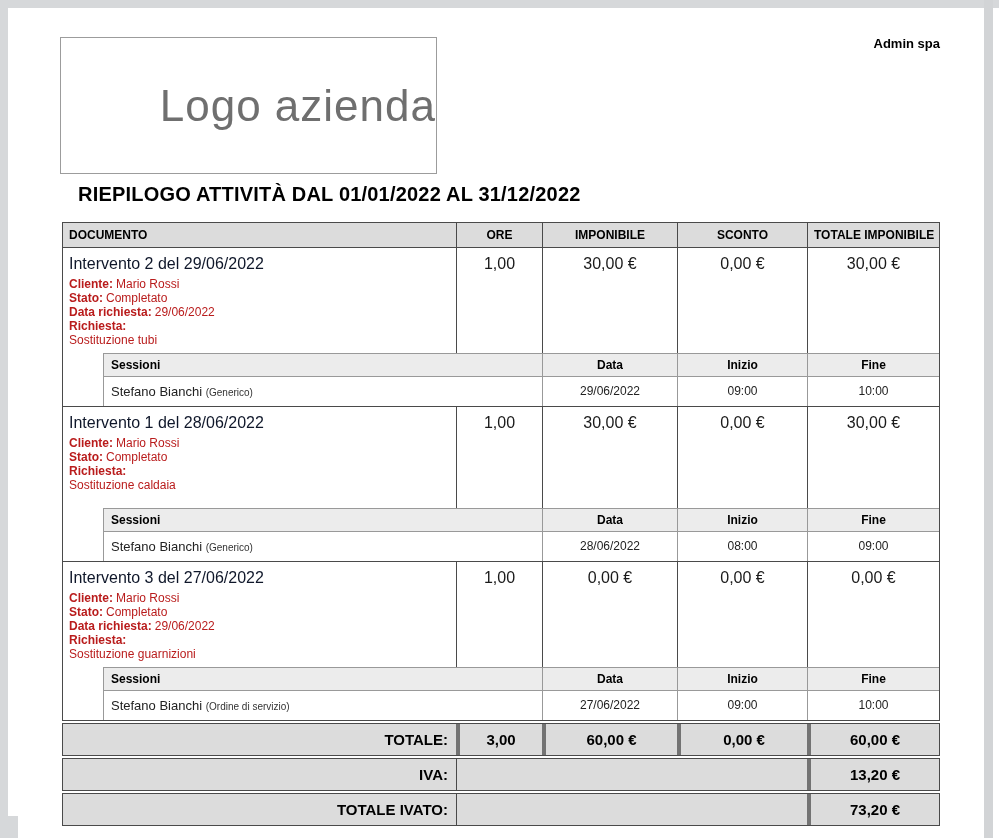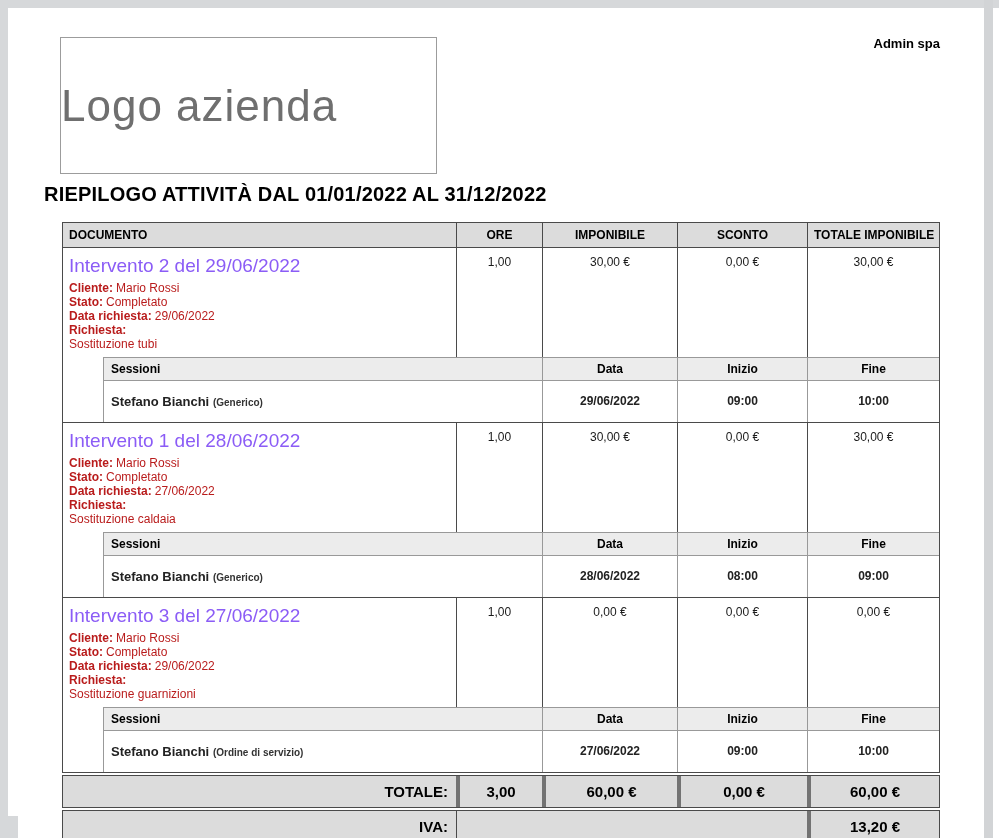--- a/index.html
+++ b/index.html
@@ -8,52 +8,52 @@
 
   
   .strip { position:absolute; background:#d6d8da; }
   .strip.top { left:0; top:0; width:999px; height:8px; }
   .strip.left { left:0; top:0; width:8px; height:838px; }
   .strip.right { left:984px; top:0; width:9px; height:838px; background:#d2d4d6; }
   .strip.notch { left:0; top:816px; width:18px; height:22px; }
 
   .admin { position:absolute; top:36px; right:59px; font-size:13px; font-weight:bold; }
 
-  .logo-box { position:absolute; left:60px; top:37px; width:377px; height:137px; border:1px solid #9c9c9c; display:flex; align-items:center; justify-content:flex-start; }
+  .logo-box { position:absolute; left:60px; top:37px; width:377px; height:137px; border:1px solid #9c9c9c; display:flex; align-items:center; justify-content:flex-end; }
   .logo-text { font-size:44px; color:#6f6f6f; letter-spacing:1px; }
 
-  .title { position:absolute; left:44px; top:183px; font-size:20px; font-weight:bold; letter-spacing:0.2px; }
+  .title { position:absolute; left:78px; top:183px; font-size:20px; font-weight:bold; letter-spacing:0.2px; }
 
   .report { position:absolute; left:62px; top:222px; width:836px; }
 
   .sec { width:878px; border:1px solid #4a4a4a; background:#fff; }
   .sec + .sec { margin-top:-1px; }
 
   
   .grid-main { display:grid; grid-template-columns:393px 86px 135px 130px 132px; }
   .grid-sess { display:grid; grid-template-columns:41px 438px 135px 130px 132px; border-top:none; }
   .grid-iva  { display:grid; grid-template-columns:393px 351px 132px; }
 
   .hdr { background:#dcdcdc; }
   .hcell { font-size:12px; font-weight:bold; padding:5px 6px; white-space:nowrap; }
   .hcell.c { text-align:center; }
   .hcell + .hcell { border-left:1px solid #4a4a4a; }
 
   .doc-cell { padding:5px 6px 6px 6px; min-height:101px; }
-  .doc-title { font-size:19px; color:#8b5cf6; margin:2px 0 4px 0; }
+  .doc-title { font-size:16px; color:#0f172a; margin:2px 0 4px 0; }
   .detail { font-size:12px; line-height:14px; color:#b91c1c; }
   .dl { font-weight:bold; margin-right:3px; }
-  .val { font-size:12px; text-align:center; padding-top:7px; border-left:1px solid #4a4a4a; color:#1a1a1a; }
+  .val { font-size:16px; text-align:center; padding-top:7px; border-left:1px solid #4a4a4a; color:#1a1a1a; }
 
   .sess { border-top:none; }
   .indent { grid-row:1/3; border-right:1px solid #999; background:#fff; }
   .shdr { background:#ececec; border-top:1px solid #999; border-bottom:1px solid #999; font-size:12px; font-weight:bold; padding:4px 7px; }
   .shdr.c { text-align:center; }
   .bl { border-left:1px solid #999; }
-  .srow { font-size:12px; padding:13px 7px; color:#222;font-weight:bold; }
+  .srow { font-size:12px; padding:7px 7px; color:#222; }
   .srow.c { text-align:center; }
   .sname { font-size:13px; }
   .stype { font-size:10px; color:#333; }
 
   .foot { background:#dcdcdc; }
   .foot.gap { margin-top:2px; }
   .fcell { font-size:15px; font-weight:bold; padding:7px 6px; }
   .flabel { text-align:right; padding-right:8px; }
   .fval { text-align:center; border-left:4px solid #737373; }
   .fempty { border-left:1px solid #4a4a4a; }
@@ -109,21 +109,20 @@
       <div class="srow c bl">29/06/2022</div>
       <div class="srow c bl">09:00</div>
       <div class="srow c bl">10:00</div>
     </div>
 
     <div class="sec grid-main">
       <div class="doc-cell">
         <div class="doc-title">Intervento 1 del 28/06/2022</div>
         <div class="detail"><span class="dl">Cliente:</span><span>Mario Rossi</span></div>
         <div class="detail"><span class="dl">Stato:</span><span>Completato</span></div>
-        <div class="detail"><span class="dl">Data richiesta:</span><span>27/06/2022</span></div>
         <div class="detail"><span class="dl">Richiesta:</span></div>
         <div class="detail">Sostituzione caldaia</div>
       </div>
       <div class="val">1,00</div>
       <div class="val">30,00 €</div>
       <div class="val">0,00 €</div>
       <div class="val">30,00 €</div>
     </div>
     <div class="sec grid-sess sess">
       <div class="indent"></div>

